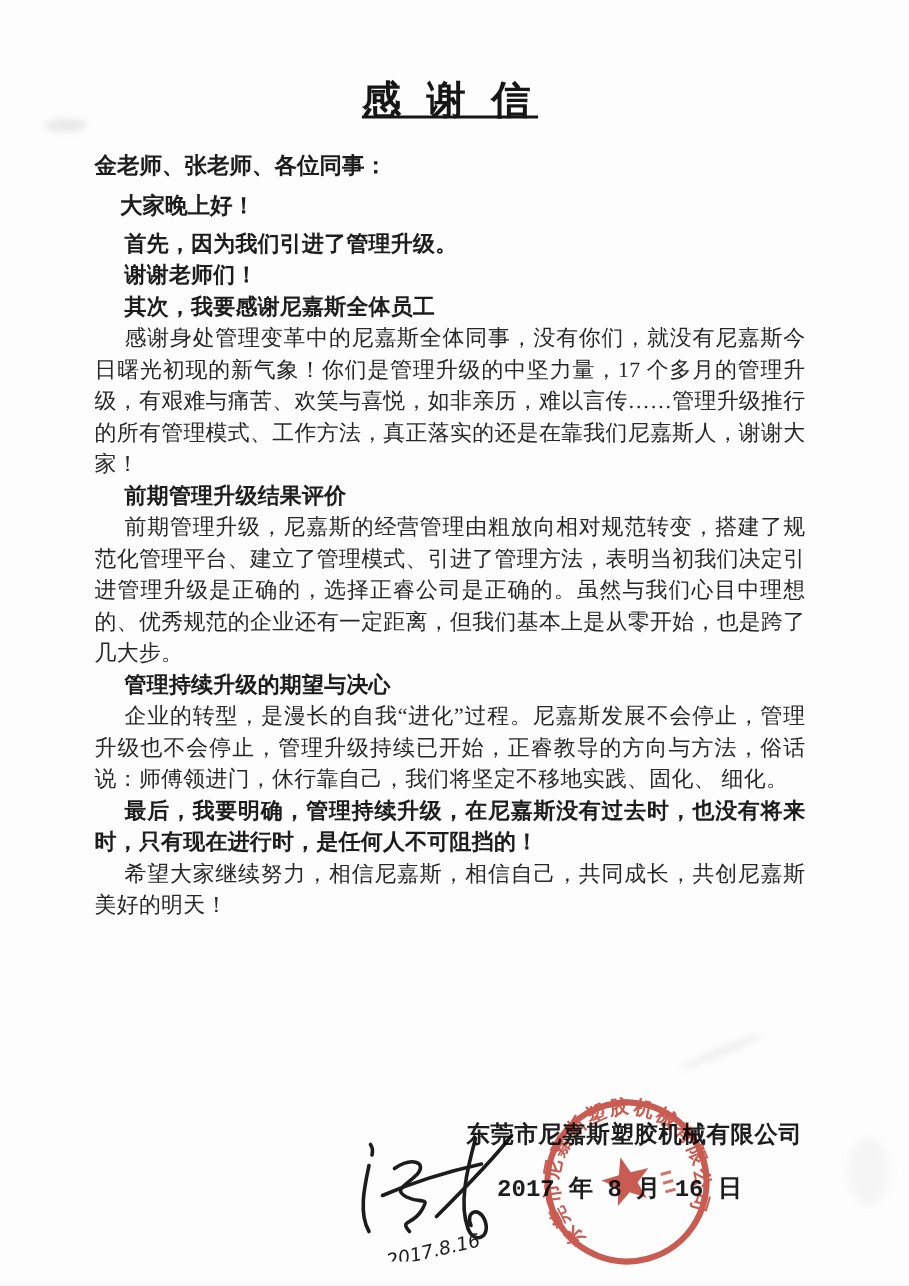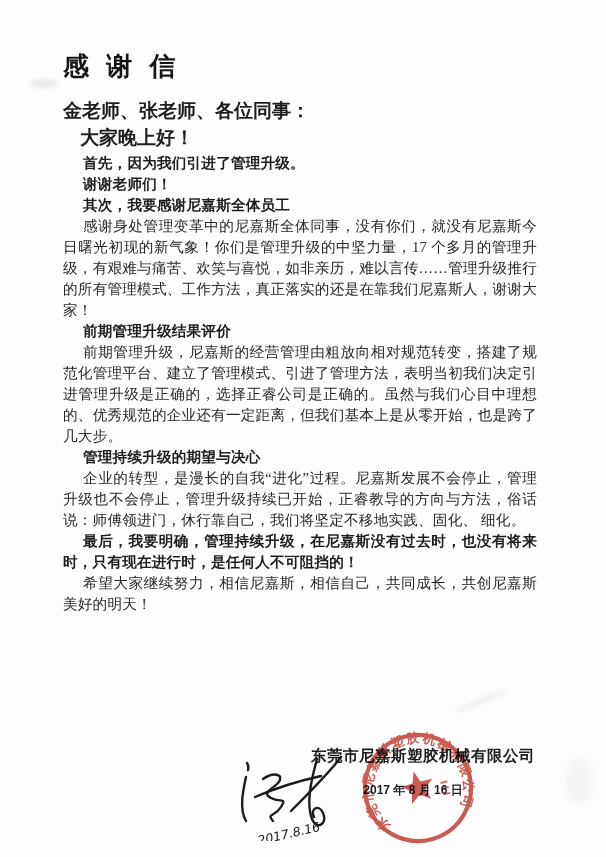--- a/index.html
+++ b/index.html
@@ -4,42 +4,42 @@
 <style>
   html,body { margin:0; padding:0; background:#e9e9e9; }
   .page {
     position:relative; width:606px; height:857px; margin:0 auto;
     background:#fdfdfd; overflow:hidden;
     font-family:"Liberation Serif","DejaVu Serif",serif;
     color:#272727;
   }
   .content { position:absolute; left:63px; top:0; width:474px; }
   .title {
-    margin-top:49px; text-align:left;
+    margin-top:49px; text-align:center;
     font-family:"Liberation Sans","DejaVu Sans",sans-serif;
-    font-weight:bold; font-size:26px; letter-spacing:5px; color:#161616;
+    font-weight:bold; font-size:26px; letter-spacing:5px; color:#161616;text-decoration:underline;
   }
   .salutation, .greeting {
     font-family:"Liberation Sans","DejaVu Sans",sans-serif;
-    font-weight:bold; font-size:19px; line-height:27px; color:#1d1d1d;
+    font-weight:bold; font-size:15px; line-height:27px; color:#1d1d1d;
   }
   .salutation { margin-top:13px; }
   .greeting { margin-bottom:2px;margin-left:17px; }
   .para {
     margin:0; font-size:14.6px; line-height:21px;
     text-align:justify; text-indent:20px; letter-spacing:0.2px;
   }
   .para.bold { font-weight:bold; color:#1d1d1d; }
   .sig {
     position:absolute; left:311px; top:746px; width:204px; text-align:center;
     font-family:"Liberation Sans","DejaVu Sans",sans-serif;
     font-weight:bold; color:#1d1d1d;
   }
   .sig .company { font-size:15.5px; white-space:nowrap; letter-spacing:0.5px; }
-  .sig .date { font-size:12px; margin-top:15px; white-space:nowrap; }
+  .sig .date { font-size:16px; margin-top:15px; white-space:nowrap;font-family:Liberation Mono, monospace; }
   .seal {
     position:absolute; left:352px; top:722px; width:132px; height:132px;
     mix-blend-mode:multiply; opacity:0.82; filter:blur(0.3px);
   }
   .handwriting {
     position:absolute; left:233px; top:753px; width:118px; height:88px;
     mix-blend-mode:multiply;
   }
   .smudge { position:absolute; pointer-events:none; }
   .smudge1 {

